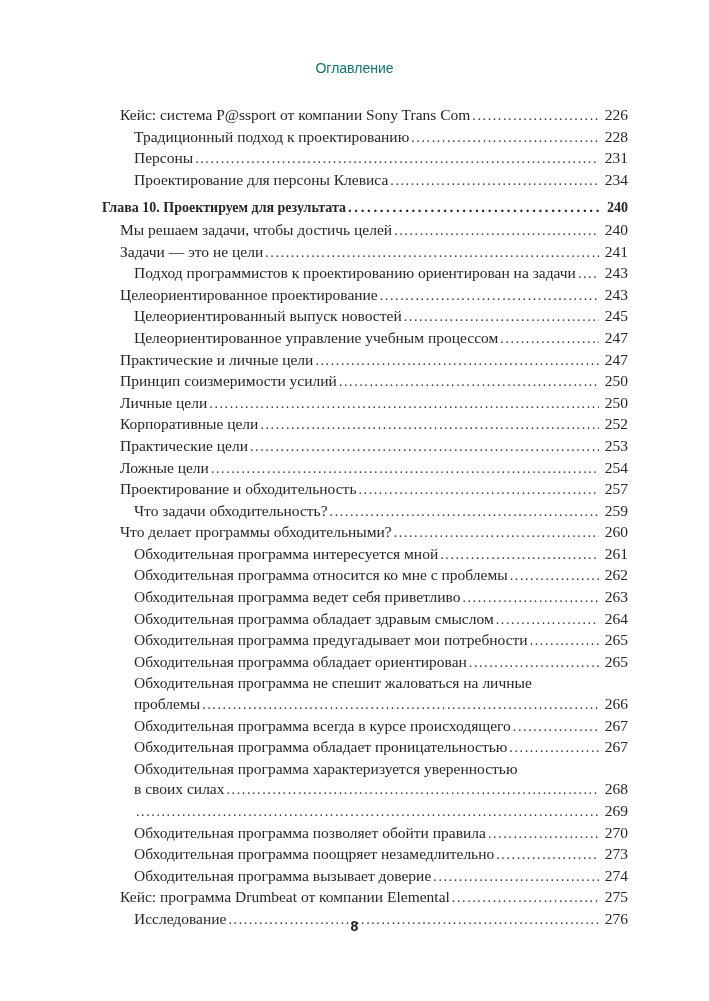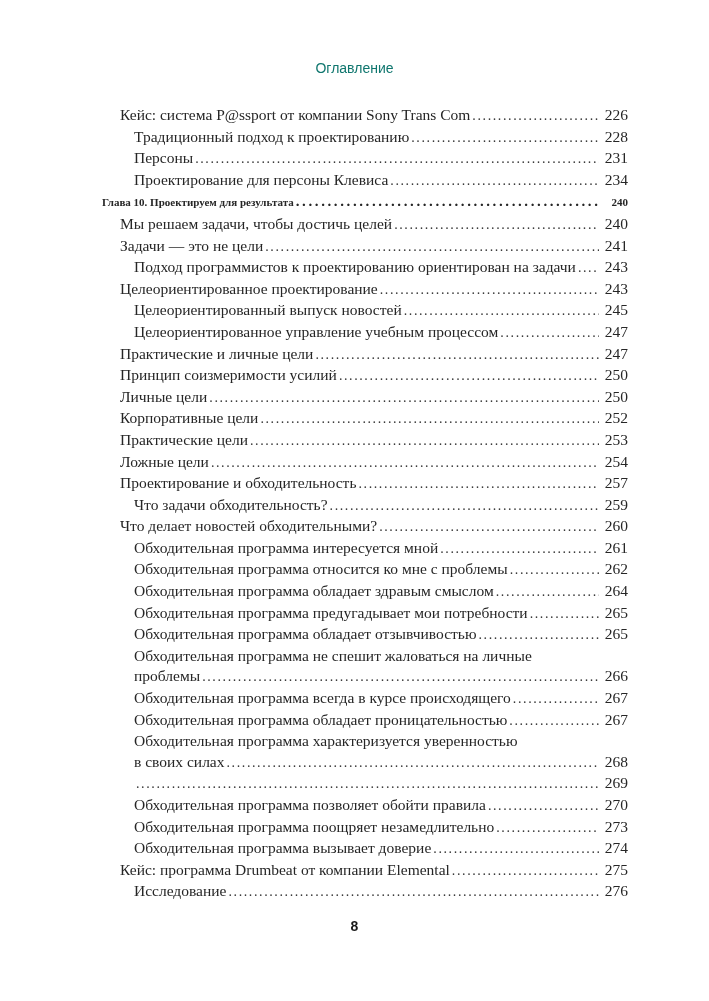--- a/index.html
+++ b/index.html
@@ -17,22 +17,22 @@
     font-family:"Liberation Sans","DejaVu Sans",sans-serif;
     font-size:14px; color:#0f766e;
   }
   .toc {
     position:absolute; left:102px; top:105px; width:526px;
   }
   .entry { line-height:20.6px; font-size:15.5px; }
   .entry.lvl1 { padding-left:18px; }
   .entry.lvl2 { padding-left:32px; }
   .entry.chapter {
-    font-weight:bold; font-size:11px;
-    margin-top:0; margin-bottom:1px;
+    font-weight:bold; font-size:14px;
+    margin-top:6px; margin-bottom:1px;
   }
   .row { display:flex; align-items:baseline; }
   .label { white-space:nowrap; }
   .wrapline { white-space:nowrap; }
   .dots {
     flex:1 1 auto; overflow:hidden; white-space:nowrap;
     margin-left:2px; min-width:6px;
   }
   .dots::after {
     content:"............................................................................................................................................................................................................";
@@ -185,56 +185,63 @@
     </div>
     <div class="entry lvl2">
       <div class="row">
         <span class="label">Что задачи обходительность?</span>
         <span class="dots"></span>
         <span class="pg">259</span>
       </div>
     </div>
     <div class="entry lvl1">
       <div class="row">
-        <span class="label">Что делает новостей обходительными?</span>
+        <span class="label">Что делает программы обходительными?</span>
         <span class="dots"></span>
         <span class="pg">260</span>
       </div>
     </div>
     <div class="entry lvl2">
       <div class="row">
         <span class="label">Обходительная программа интересуется мной</span>
         <span class="dots"></span>
         <span class="pg">261</span>
       </div>
     </div>
     <div class="entry lvl2">
       <div class="row">
         <span class="label">Обходительная программа относится ко мне с проблемы</span>
         <span class="dots"></span>
         <span class="pg">262</span>
       </div>
     </div>
     <div class="entry lvl2">
       <div class="row">
+        <span class="label">Обходительная программа ведет себя приветливо</span>
+        <span class="dots"></span>
+        <span class="pg">263</span>
+      </div>
+    </div>
+    <div class="entry lvl2">
+      <div class="row">
         <span class="label">Обходительная программа обладает здравым смыслом</span>
         <span class="dots"></span>
         <span class="pg">264</span>
       </div>
     </div>
     <div class="entry lvl2">
       <div class="row">
         <span class="label">Обходительная программа предугадывает мои потребности</span>
         <span class="dots"></span>
         <span class="pg">265</span>
       </div>
     </div>
     <div class="entry lvl2">
       <div class="row">
-        <span class="label">Обходительная программа обладает отзывчивостью</span>
+        <span class="label">Обходительная программа обладает ориентирован</span>
         <span class="dots"></span>
         <span class="pg">265</span>
       </div>
     </div>
     <div class="entry lvl2">
       <div class="wrapline">Обходительная программа не спешит жаловаться на личные</div>
       <div class="row">
         <span class="label">проблемы</span>
         <span class="dots"></span>
         <span class="pg">266</span>

